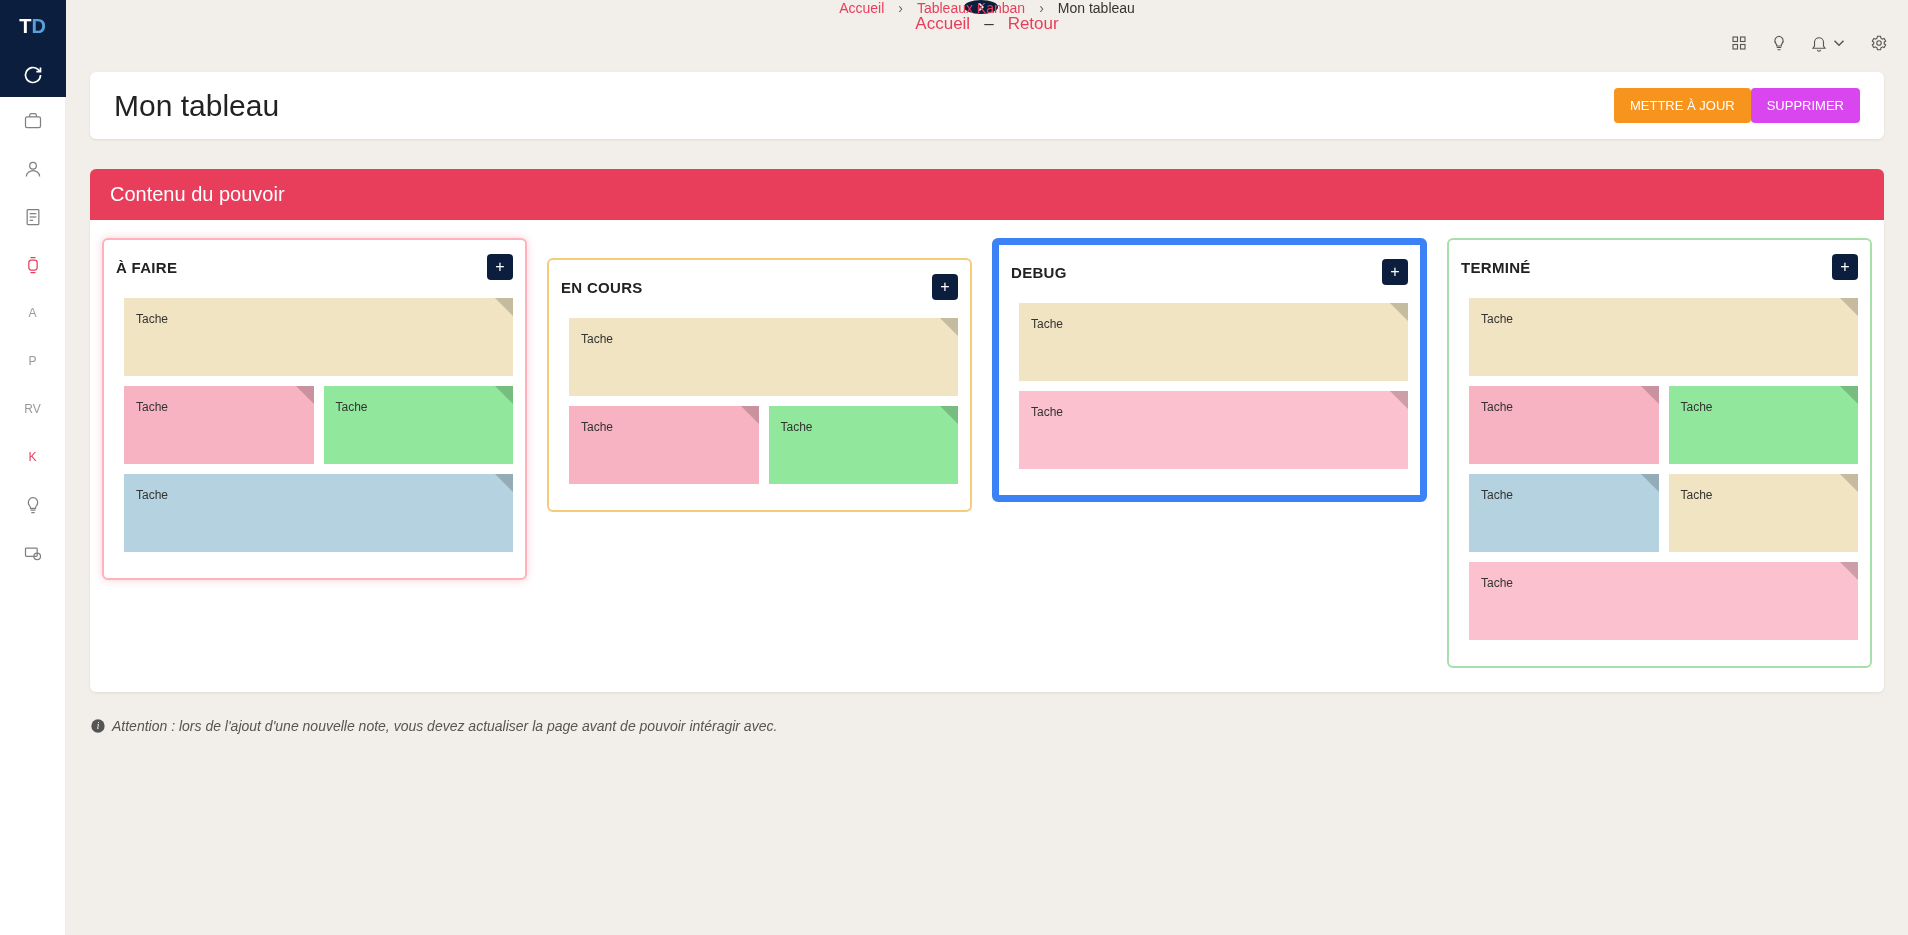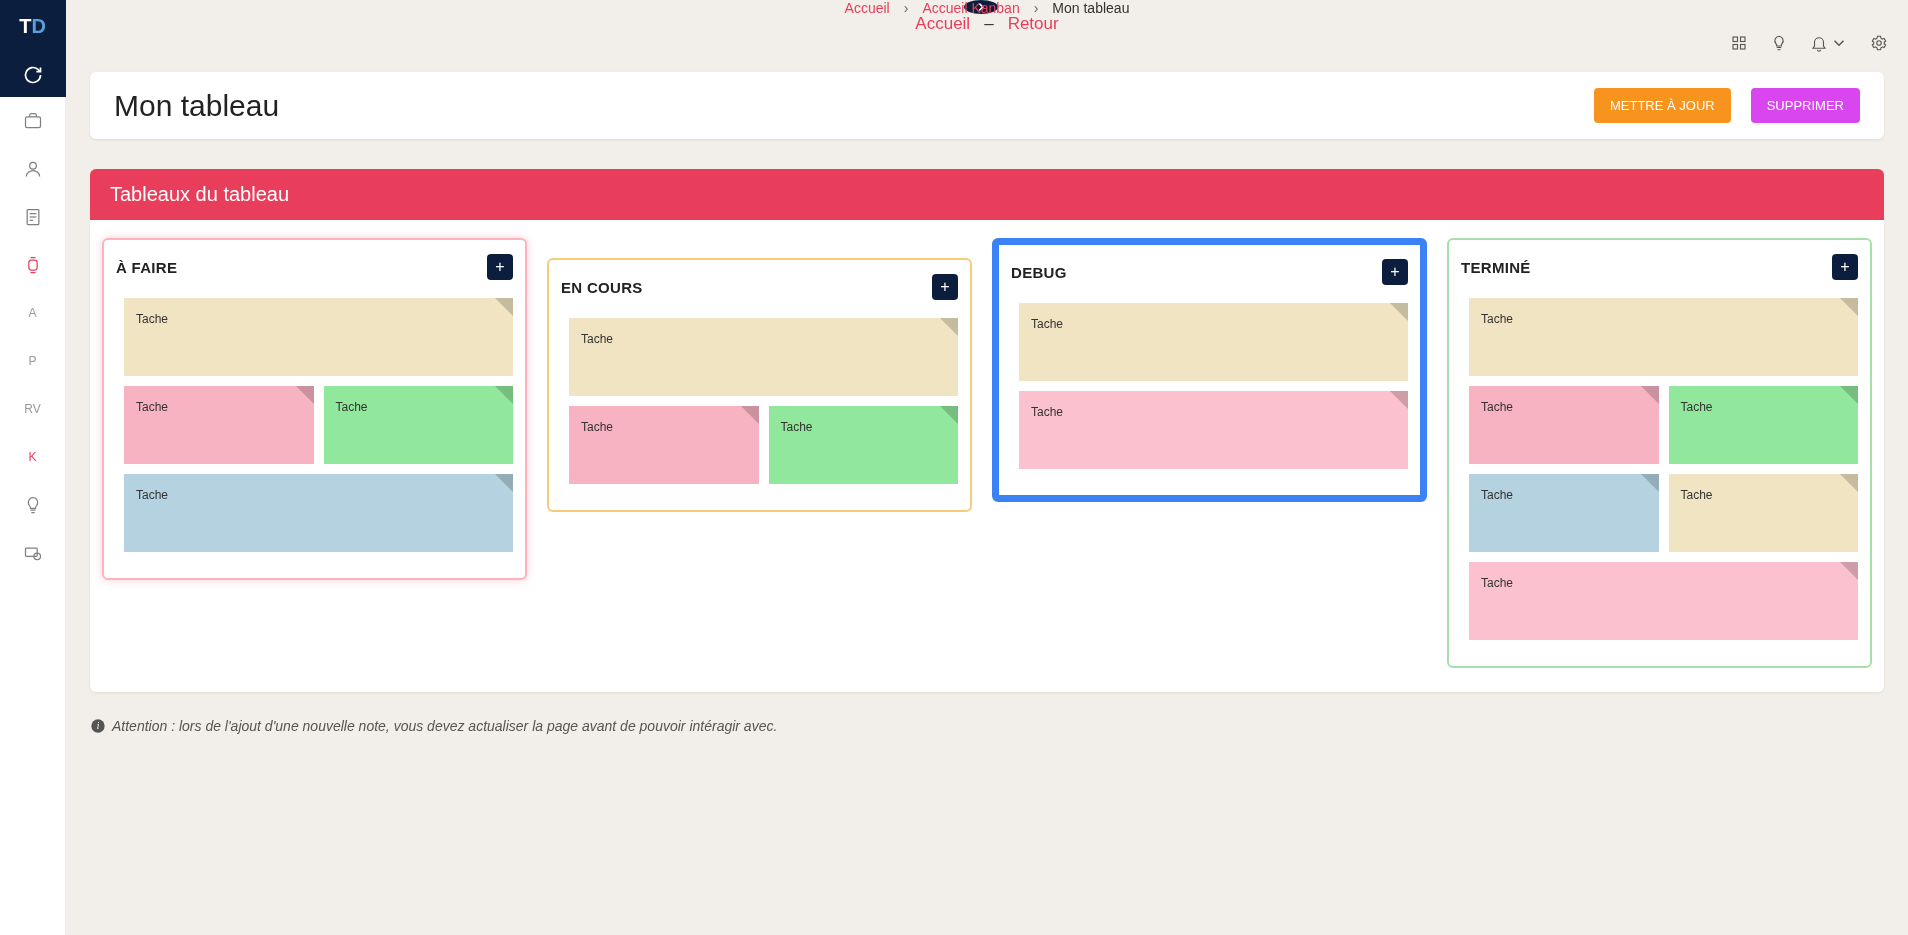--- a/index.html
+++ b/index.html
@@ -74,21 +74,21 @@
 }
 
 .title-card {
   display: flex; align-items: center; justify-content: space-between;
   padding: 16px 24px; margin-bottom: 30px;
 }
 .page-title { font-size: 30px; font-weight: 500; color: #222; }
 .btn { border: none; padding: 10px 16px; border-radius: 4px; font-size: 13px; font-weight: 500; cursor: pointer; color: #fff; text-transform: uppercase; }
 .btn-orange { background: #f7941e; }
 .btn-red { background: #d946ef; }
-.title-actions { display: flex; gap: 20px; }
+.title-actions { display: flex; gap: 0; }
 
 .section-header {
   background: #e83e5b; color: #fff; font-size: 20px;
   padding: 14px 20px; border-radius: 6px 6px 0 0;
 }
 .board-wrap { background: #fff; padding: 18px 12px 24px 12px; border-radius: 0 0 6px 6px; box-shadow: 0 1px 3px rgba(0,0,0,0.08); }
 .columns { display: flex; gap: 20px; align-items: flex-start; }
 
 .col { flex: 1; border-radius: 6px; padding: 14px 12px 16px 12px; background: #fff; }
 .col-pink   { border: 2px solid #ffb1bc; box-shadow: 0 0 8px rgba(232,62,91,0.25); }
@@ -182,21 +182,21 @@
       </svg>
   </div>
   <div class="topbar-links">
     <a>Accueil</a>
     <span class="sep">–</span>
     <a>Retour</a>
   </div>
   <div class="breadcrumb">
     <a>Accueil</a>
     <span class="chev">›</span>
-    <a>Accueil Kanban</a>
+    <a>Tableaux Kanban</a>
     <span class="chev">›</span>
     <span class="current">Mon tableau</span>
   </div>
   <div class="topbar-right">
     <div class="ticon">
       <svg viewBox="0 0 24 24" fill="none" stroke="currentColor" stroke-width="1.5">
           <rect x="4" y="4" width="6" height="6"></rect>
           <rect x="14" y="4" width="6" height="6"></rect>
           <rect x="4" y="14" width="6" height="6"></rect>
           <rect x="14" y="14" width="6" height="6"></rect>
@@ -229,21 +229,21 @@
 
   <div class="card title-card">
     <h1 class="page-title">Mon tableau</h1>
     <div class="title-actions">
       <button class="btn btn-orange">METTRE À JOUR</button>
       <button class="btn btn-red">SUPPRIMER</button>
     </div>
   </div>
 
   <div>
-    <div class="section-header">Tableaux du tableau</div>
+    <div class="section-header">Contenu du pouvoir</div>
     <div class="board-wrap">
       <div class="columns" id="columns">
           <div class="col col-pink">
             <div class="col-head">
               <h3>À FAIRE</h3>
               <button class="add-btn">+</button>
             </div>
             <div class="notes-row">
               <div class="note note-beige full">Tache</div>
             </div>

